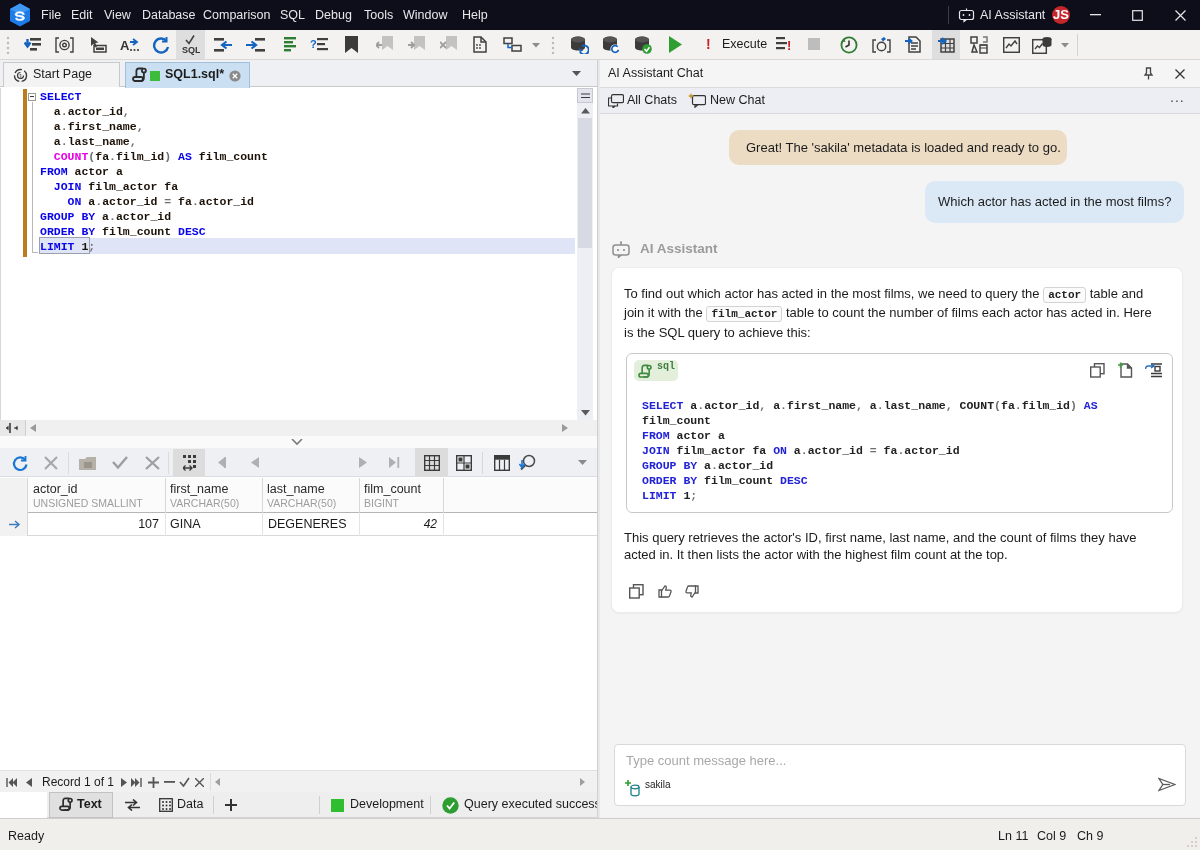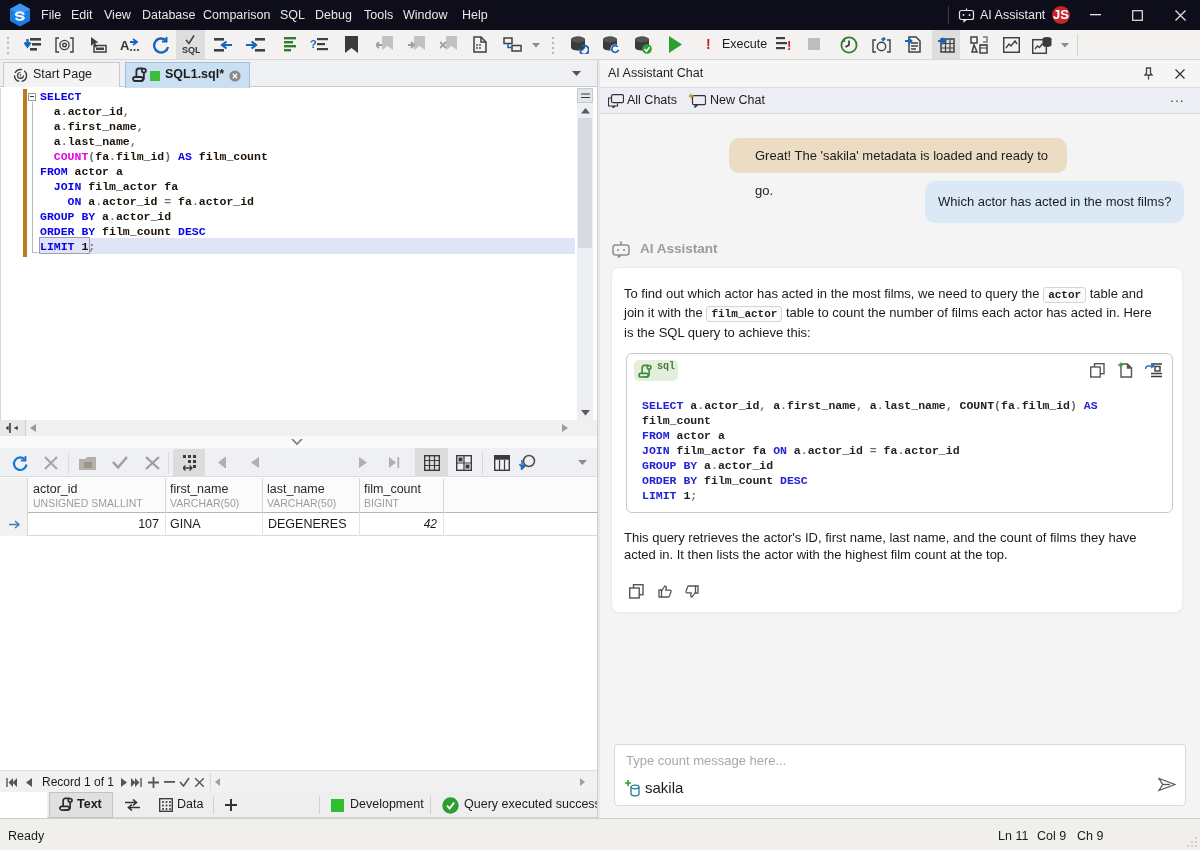--- a/index.html
+++ b/index.html
@@ -622,21 +622,21 @@
     <span class="abs" style="left:27px;top:5px;font-size:12.5px;color:#1b1b1b;">All Chats</span>
     <svg class="abs" style="left:88px;top:5px;" width="18" height="15" fill="none">
           <rect x="4.5" y="2.7" width="13" height="9" rx="1.5" stroke="#333" stroke-width="1.2"></rect>
           <path d="M7 11.7 l0 2.5 l2.8-2.5" stroke="#333" stroke-width="1.2"></path>
           <path d="M3 0 l0.9 2.1 2.1 0.9 -2.1 0.9 -0.9 2.1 -0.9 -2.1 -2.1 -0.9 2.1 -0.9 z" fill="#c9952a"></path>
         </svg>
     <span class="abs" style="left:110px;top:5px;font-size:12.5px;color:#1b1b1b;">New Chat</span>
     <span class="abs" style="left:570px;top:1px;font-size:14px;color:#444;letter-spacing:1px;">...</span>
   </div>
 
-  <div class="bubble" style="left:129px;top:70px;width:338px;height:35px;background:#ecdcc3;border-radius:10px;line-height:35px;padding-left:26px;margin-top:8px;">Great! The 'sakila' metadata is loaded and ready to go.</div>
+  <div class="bubble" style="left:129px;top:70px;width:338px;height:35px;background:#ecdcc3;border-radius:10px;line-height:35px;padding-left:17px;">Great! The 'sakila' metadata is loaded and ready to go.</div>
   <div class="bubble" style="left:325px;top:121px;width:259px;height:42px;background:#dbe9f6;border-radius:10px;line-height:42px;padding-left:13px;">Which actor has acted in the most films?</div>
 
   <svg class="abs" style="left:12px;top:181px;" width="18" height="17" fill="none" stroke="#8f8f8f" stroke-width="1.5">
         <rect x="1" y="4" width="16" height="10" rx="2.5"></rect>
         <circle cx="6" cy="9" r="1.1" fill="#8f8f8f" stroke="none"></circle>
         <circle cx="12" cy="9" r="1.1" fill="#8f8f8f" stroke="none"></circle>
         <path d="M9 4 v-2.2"></path>
         <circle cx="9" cy="1.2" r="1" fill="#8f8f8f" stroke="none"></circle>
         <path d="M6.5 14 l0 2.3 l2.8-2.3"></path>
       </svg>
@@ -690,21 +690,21 @@
         </svg>
   </div>
 
   <div class="abs" style="left:14px;top:684px;width:572px;height:62px;background:#fff;border:1px solid #d9d9d9;border-radius:4px;">
     <span class="abs" style="left:11px;top:8px;font-size:13px;color:#a8a8a8;">Type count message here...</span>
     <svg class="abs" style="left:9px;top:34px;" width="18" height="18">
           <path d="M4 1 v6 M1 4 h6" stroke="#2e9e33" stroke-width="1.6"></path>
           <ellipse cx="11" cy="8" rx="4" ry="1.8" fill="none" stroke="#1b7f8c" stroke-width="1.3"></ellipse>
           <path d="M7 8 v7 c0 1 1.8 1.8 4 1.8 s4-0.8 4-1.8 v-7" fill="none" stroke="#1b7f8c" stroke-width="1.3"></path>
         </svg>
-    <span class="abs" style="left:30px;top:34px;font-size:15px;color:#1b1b1b;">sakila</span>
+    <span class="abs" style="left:30px;top:34px;font-size:10px;color:#1b1b1b;">sakila</span>
     <svg class="abs" style="left:543px;top:32px;" width="18" height="15" fill="none" stroke="#5a5a5a" stroke-width="1.3">
           <path d="M1 13.5 L16.8 7.5 L1 1.5 L4.8 7.5 z"></path>
           <path d="M4.8 7.5 H12"></path>
         </svg>
   </div>
 </div>
 
 <div id="statusbar">
   <span class="abs" style="left:8px;top:10px;">Ready</span>
   <span class="abs" style="left:998px;top:10px;">Ln 11</span>

